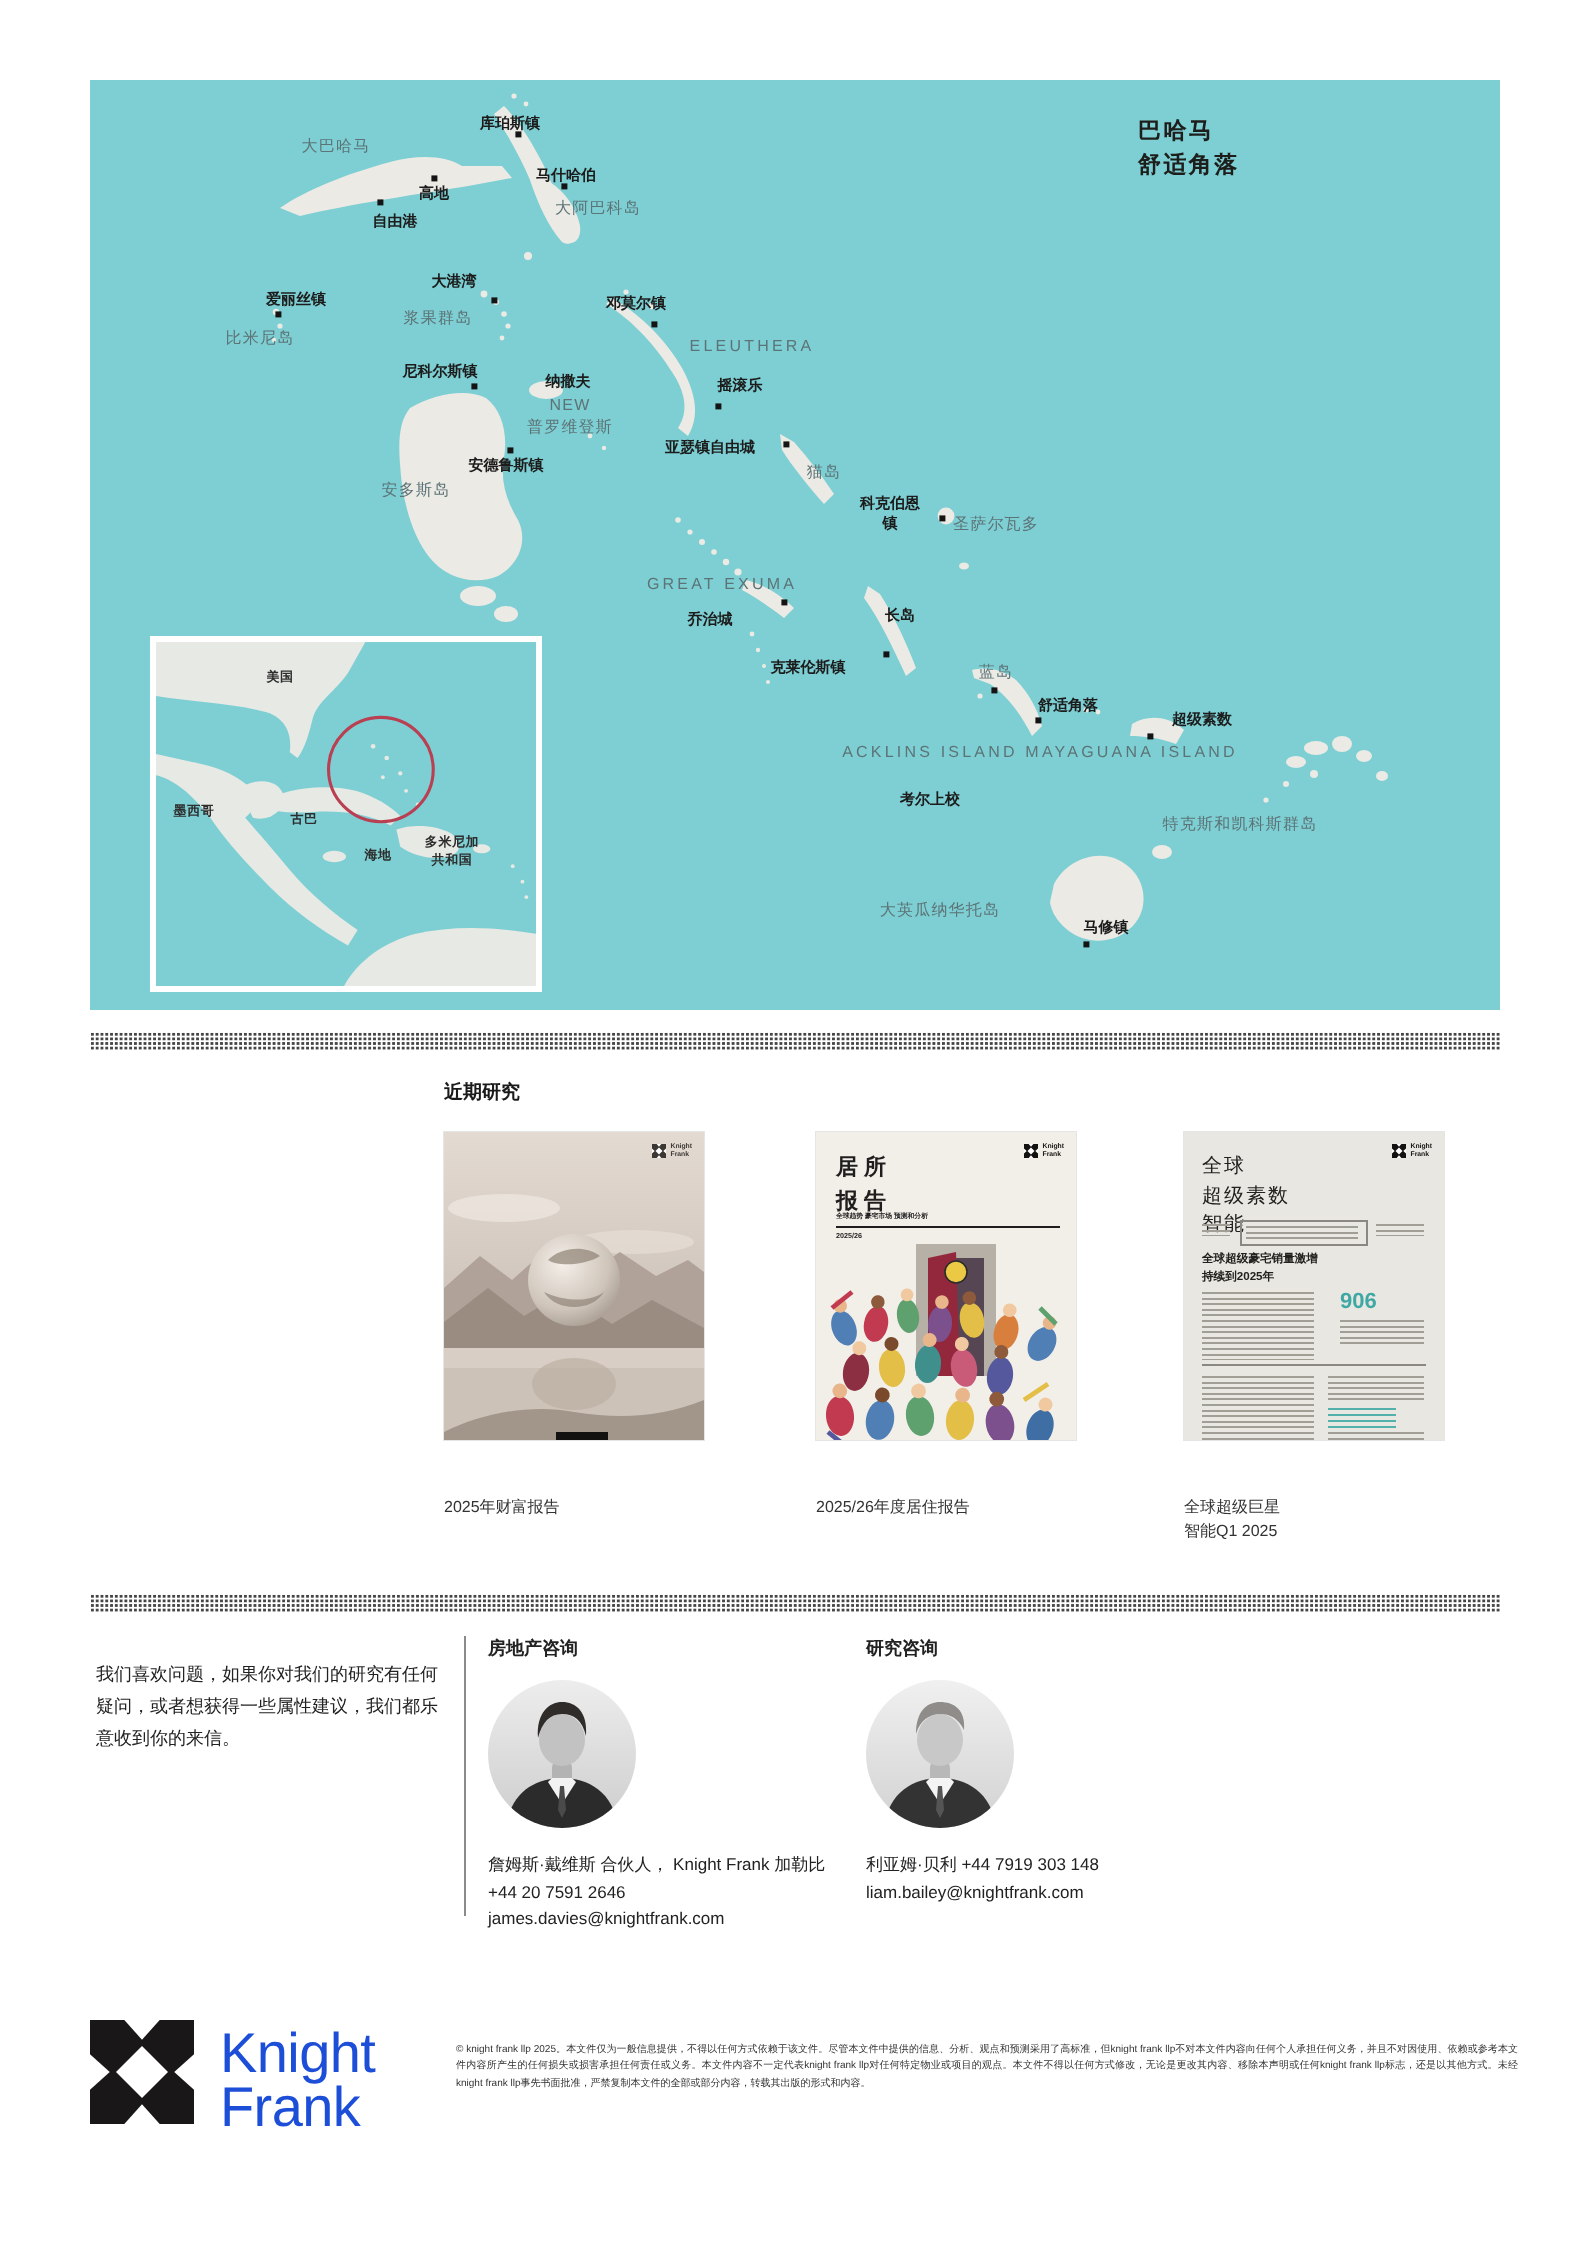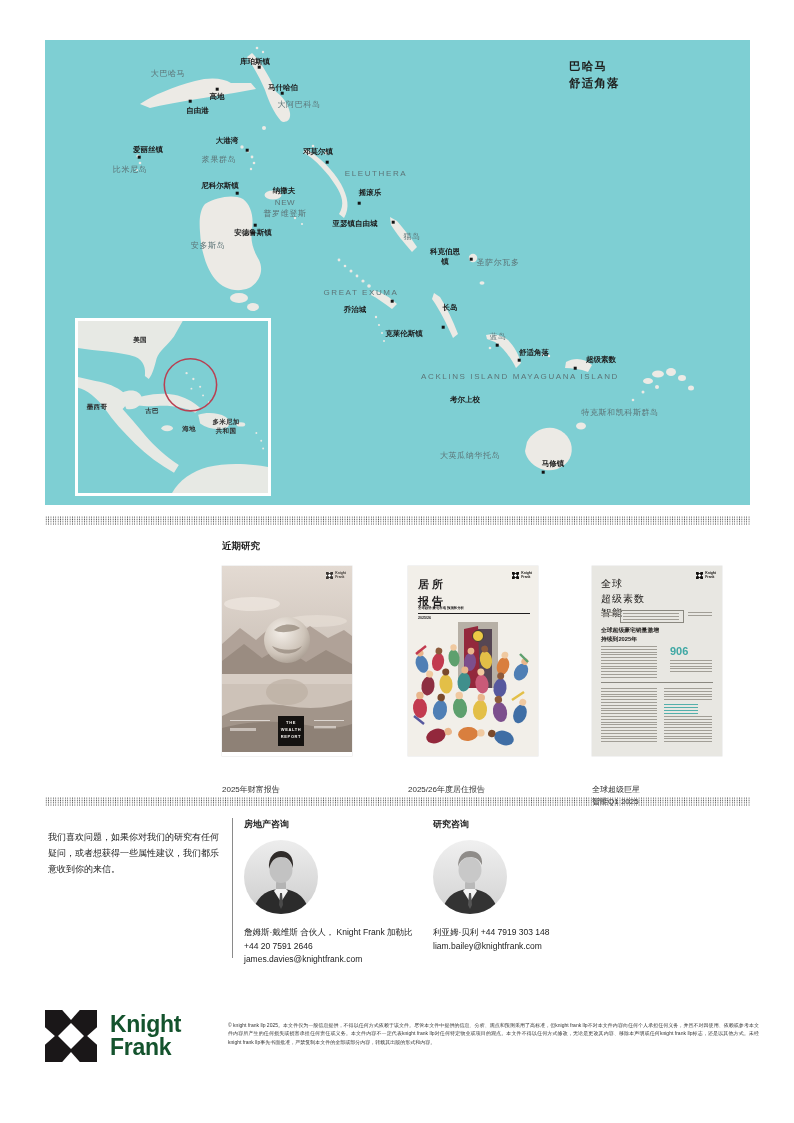--- a/index.html
+++ b/index.html
@@ -24,21 +24,21 @@
   
   .sep{position:absolute;left:45px;width:705px;height:9px;
        background-image:radial-gradient(circle,#454545 .7px,rgba(0,0,0,0) .8px);
        background-size:2.4px 2.3px;}
   .sep1{top:516px;} .sep2{top:797px;}
 
   
   .research-h{position:absolute;left:222px;top:540px;font-size:9.5px;font-weight:700;color:#1a1a1a;}
   figure.cover-fig{position:absolute;top:566px;width:130px;margin:0;}
   #fig1{left:222px;} #fig2{left:408px;} #fig3{left:592px;}
-  .cover{position:relative;width:130px;height:190px;overflow:hidden;box-shadow:0 0 0 .5px rgba(0,0,0,.1);}
+  .cover{position:relative;width:130px;height:154px;overflow:hidden;box-shadow:0 0 0 .5px rgba(0,0,0,.1);}
   figcaption{margin-top:28px;font-size:8px;color:#333;line-height:1.5;white-space:pre-line;}
   .cbrand{position:absolute;right:6px;top:6px;display:flex;gap:2px;align-items:flex-start;}
   .kf-mini{width:7px;height:7px;}
   .cbrand .btxt{font-size:3.4px;font-weight:700;line-height:1.15;white-space:pre-line;}
   .c1 .cbrand{color:#3c3733;} .c2 .cbrand,.c3 .cbrand{color:#141210;}
 
   .c1title{position:absolute;left:56px;top:153px;width:26px;font-size:4px;font-weight:700;color:#f5f3ef;
            letter-spacing:.6px;line-height:1.8;text-align:center;white-space:pre-line;}
 
   .c2{background:#f2efe9;}
@@ -65,21 +65,21 @@
   .ccard{position:absolute;top:818px;}
   #ccard1{left:244px;width:182px;} #ccard2{left:433px;width:218px;}
   .ccard h4{margin:0;font-size:9px;font-weight:700;color:#222;}
   .avatar{margin-top:9px;width:74px;height:74px;border-radius:50%;overflow:hidden;}
   .avatar svg{display:block;}
   .cdetails{margin-top:12px;font-size:8.5px;line-height:1.6;color:#222;white-space:pre-line;}
 
   
   .flogo{position:absolute;left:45px;top:1010px;display:flex;gap:13px;align-items:flex-start;color:#1a1718;}
   .flogo .mark{width:52px;height:52px;}
-  .flogo-text{font-size:23px;font-weight:700;color:#14532d;line-height:.98;letter-spacing:-.3px;
+  .flogo-text{font-size:28px;font-weight:400;color:#1d4ed8;line-height:.98;letter-spacing:-.3px;
               white-space:pre-line;margin-top:3px;}
   .disclaimer{position:absolute;left:228px;top:1016px;width:531px;font-size:5px;line-height:1.65;
               color:#333;text-align:justify;}
 </style>
 </head>
 <body>
 
 <svg width="0" height="0" style="position:absolute">
   <symbol id="kfmark" viewBox="0 0 100 100">
     <rect width="100" height="100" fill="currentColor"></rect>

